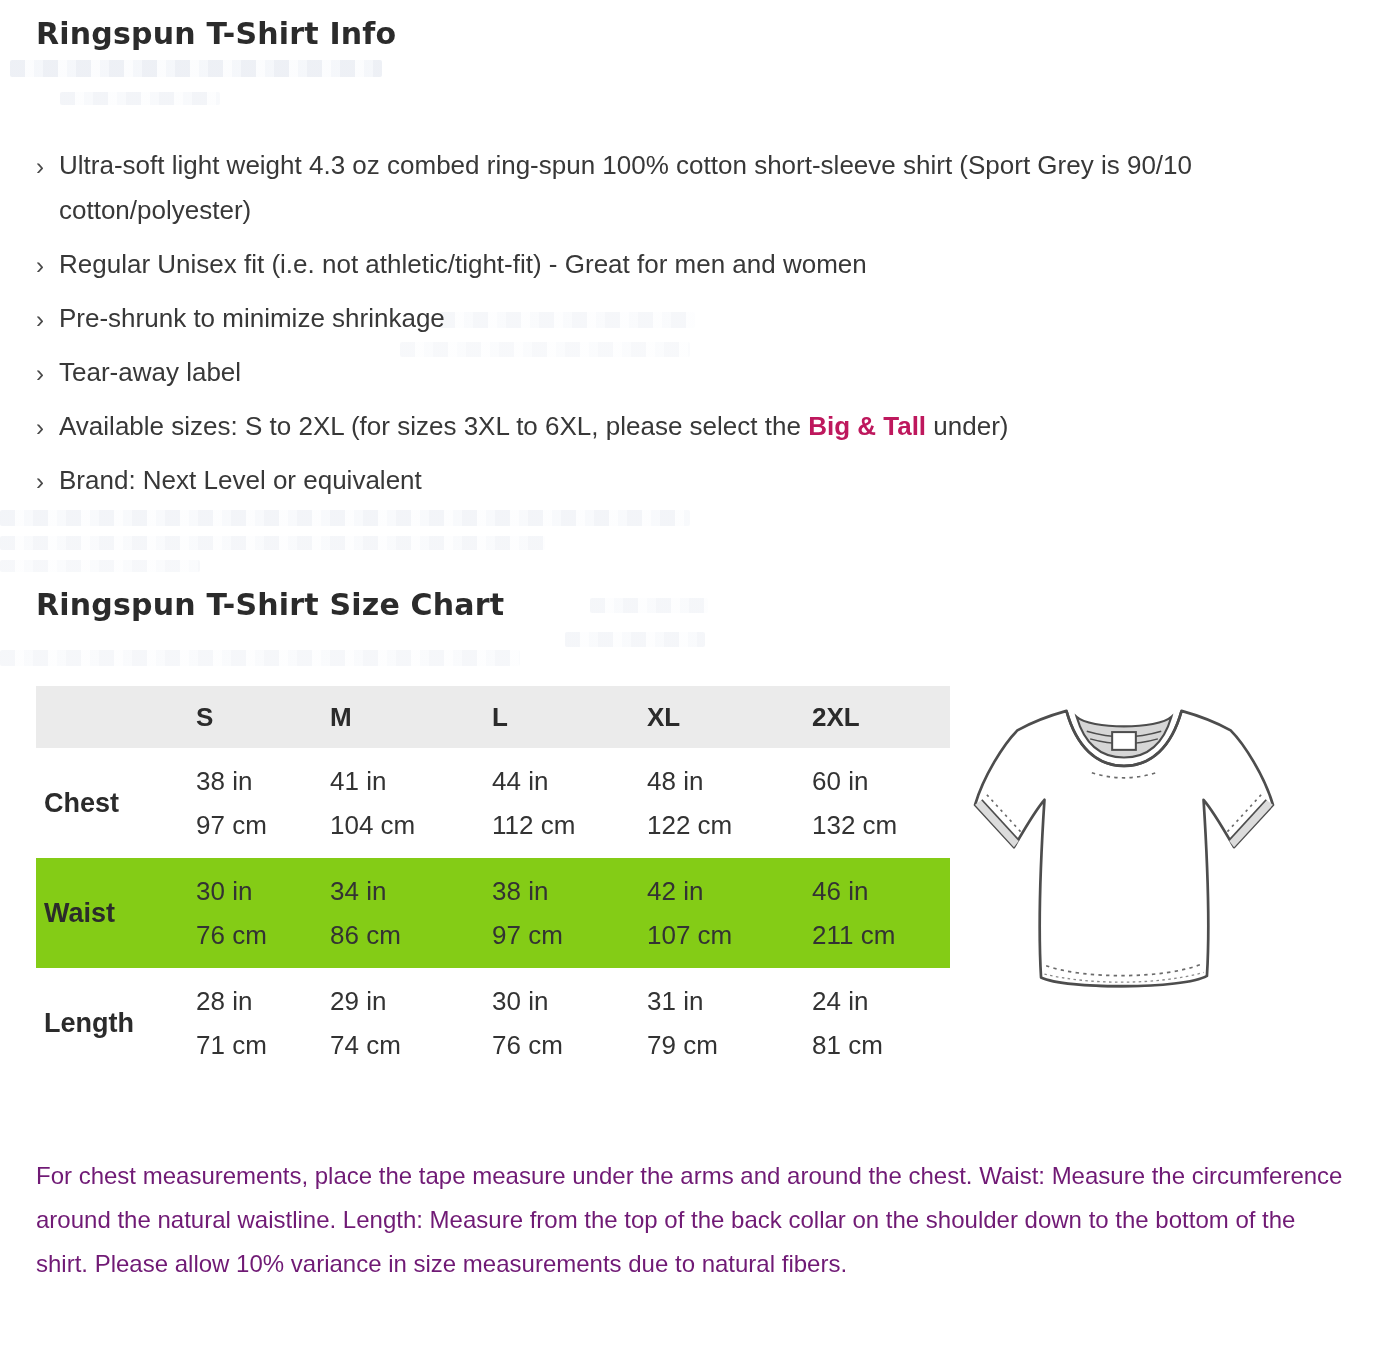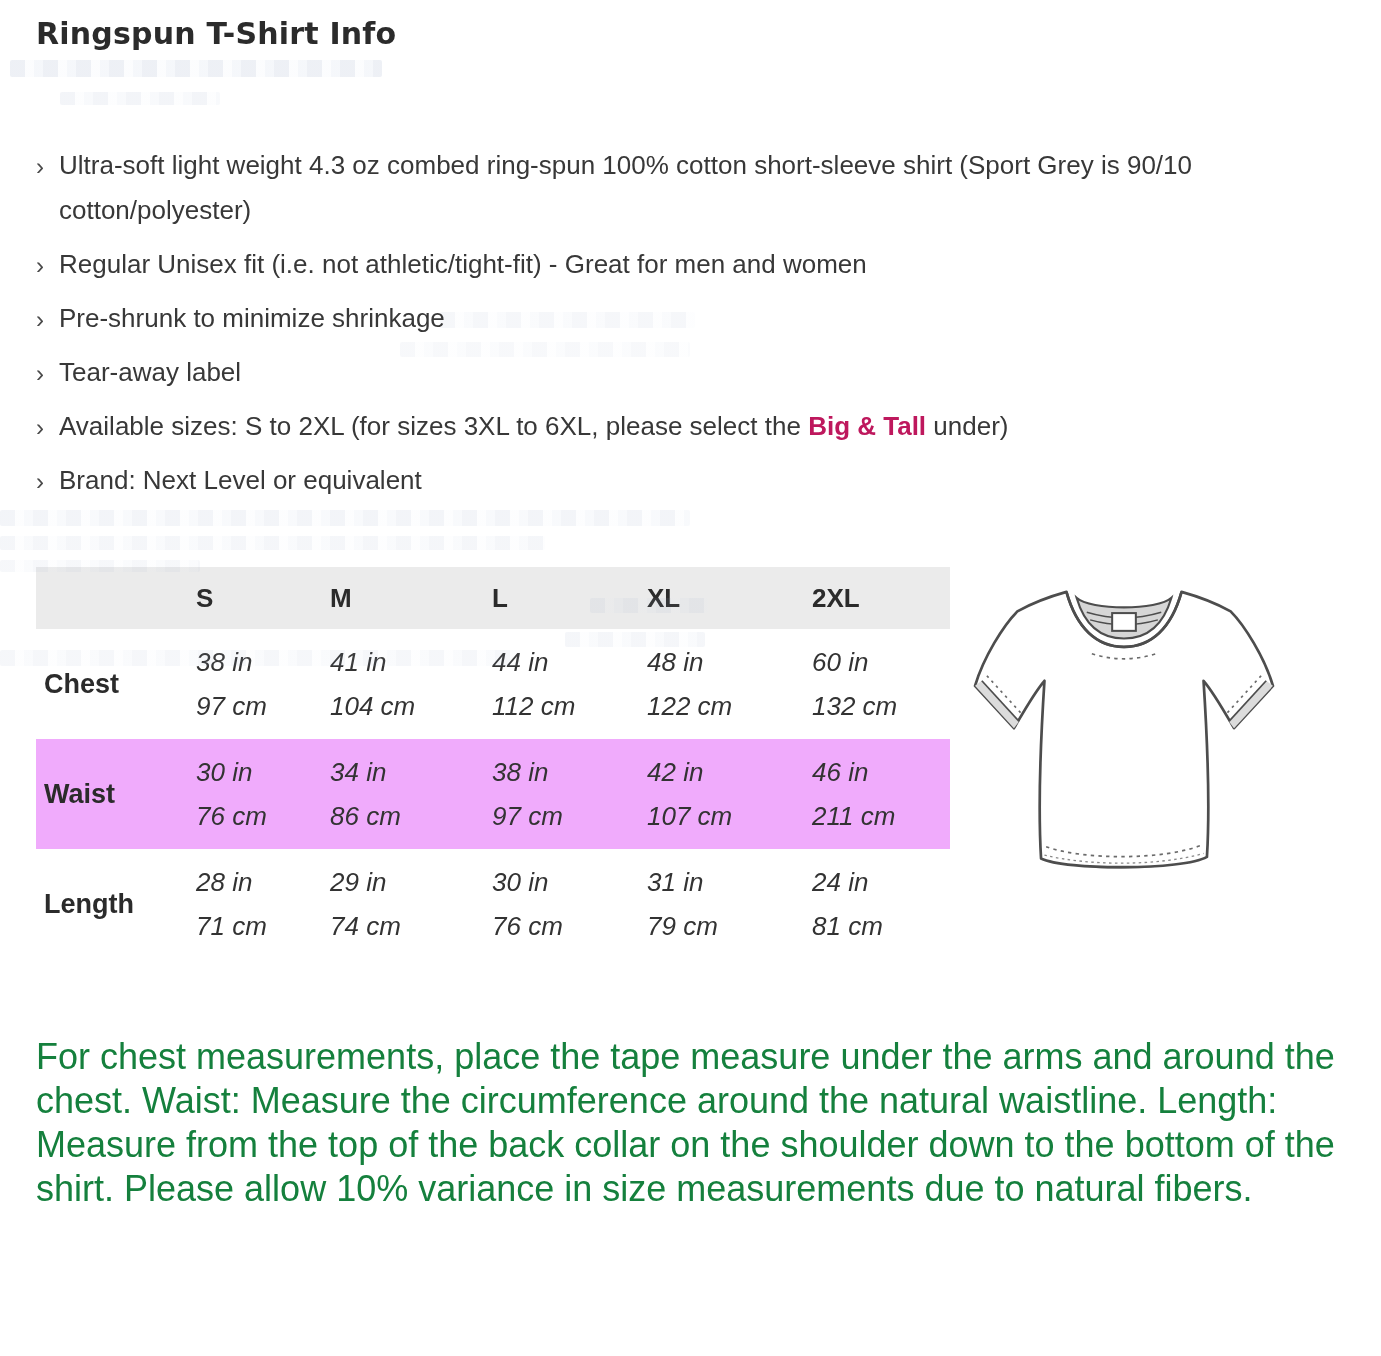--- a/index.html
+++ b/index.html
@@ -46,28 +46,28 @@
   table.size-chart col.c-label { width: 160px; }
   table.size-chart col.c-s  { width: 134px; }
   table.size-chart col.c-m  { width: 162px; }
   table.size-chart col.c-l  { width: 155px; }
   table.size-chart col.c-xl { width: 165px; }
   table.size-chart col.c-2xl{ width: 138px; }
   table.size-chart thead tr { background: #ebebeb; height: 62px; }
   table.size-chart th { text-align: left; font-weight: bold; color: #2b2b2b; padding: 0; }
   table.size-chart tbody th { padding-left: 8px; vertical-align: middle; font-size: 27px; }
   table.size-chart td { padding: 11px 0; vertical-align: middle; }
-  table.size-chart td div { line-height: 44px; font-style: italic; }
-  table.size-chart tbody tr.stripe { background: #f0abfc; }
+  table.size-chart td div { line-height: 44px; }
+  table.size-chart tbody tr.stripe { background: #84cc16; }
 
   .shirt-wrap { margin-left: 13px; margin-top: -3px; }
 
   p.note {
     width: 1316px; margin: 76px 0 0 0;
-    font-size: 36px; line-height: 44px; color: #15803d;
+    font-size: 24px; line-height: 44px; color: #701a75;
   }
 </style>
 </head>
 <body>
 
 <div class="page">
 
   <h1>Ringspun T-Shirt Info</h1>
 
   <div class="ghost" style="left:10px; top:60px; width:372px; height:17px;"></div>
@@ -95,20 +95,21 @@
       <span class="marker">›</span><span>Tear-away label</span><span class="b"></span><span></span>
     </li>
     <li>
       <span class="marker">›</span><span>Available sizes: S to 2XL (for sizes 3XL to 6XL, please select the </span><span class="b">Big &amp; Tall</span><span> under)</span>
     </li>
     <li>
       <span class="marker">›</span><span>Brand: Next Level or equivalent</span><span class="b"></span><span></span>
     </li>
   </ul>
 
+  <h2>Ringspun T-Shirt Size Chart</h2>
 
   <div class="chart-row">
 
     <table class="size-chart">
       <colgroup>
         <col class="c-label">
           <col class="c-s">
           <col class="c-m">
           <col class="c-l">
           <col class="c-xl">

